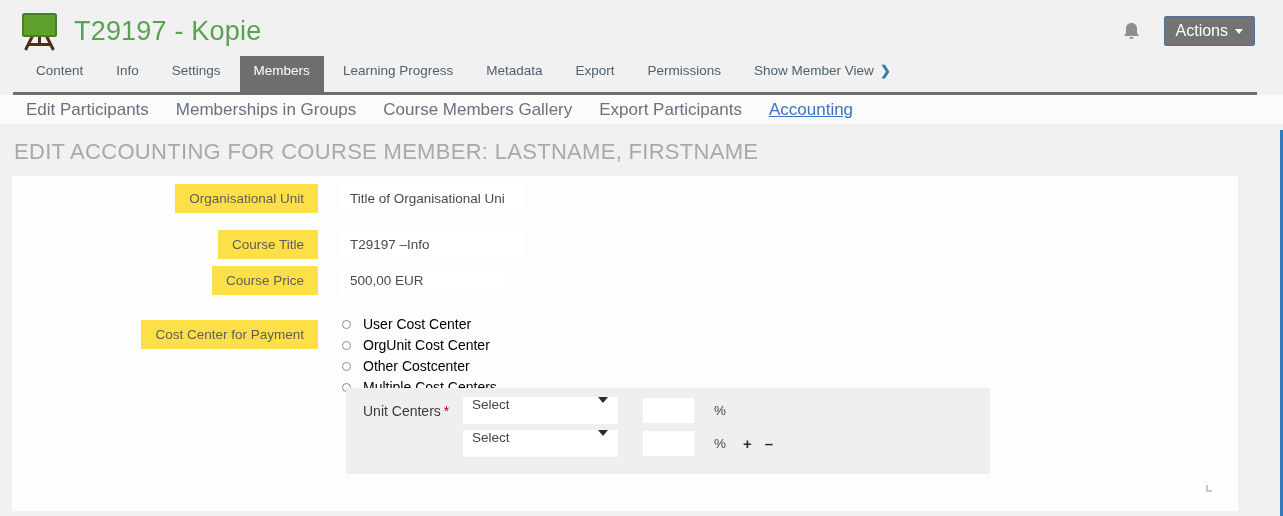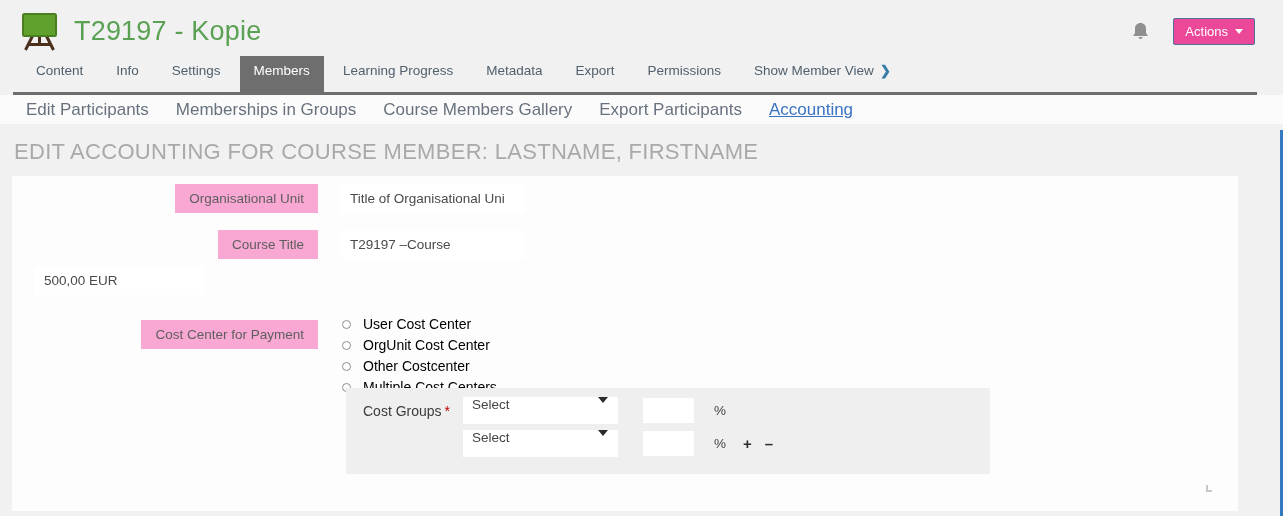--- a/index.html
+++ b/index.html
@@ -15,22 +15,22 @@
   
   .header {
     position:absolute; top:0; left:0; right:0; height:62px;
     display:flex; align-items:center; padding:0 28px 0 20px;
   }
   .course-icon { width:40px; height:42px; margin-top:2px; }
   .app-title { font-size:27px; font-weight:400; color:#5ba153; margin-left:14px; letter-spacing:0.2px; }
   .header-right { margin-left:auto; display:flex; align-items:center; gap:24px; }
   .bell { width:17px; height:19px; }
   .actions-btn {
-    background:#ec4899; border:1px solid #50719a; border-radius:2px;
-    color:#fff; font-size:13px; font-family:inherit;
+    background:#737373; border:1px solid #50719a; border-radius:2px;
+    color:#fff; font-size:16px; font-family:inherit;
     padding:5px 11px; cursor:pointer; display:flex; align-items:center; gap:7px;
   }
   .actions-caret {
     width:0; height:0; border-left:4px solid transparent; border-right:4px solid transparent;
     border-top:5px solid #fff; display:inline-block;
   }
 
   
   .tabbar { position:absolute; top:62px; left:0; right:0; height:33px; }
   .tabbar::after {
@@ -59,21 +59,21 @@
   }
 
   
   .content-box {
     position:absolute; left:12px; right:45px; top:176px; bottom:5px;
     background:#fdfdfd;
   }
   .form-row { position:absolute; left:0; display:flex; align-items:flex-start; }
   .label-col { width:306px; display:flex; justify-content:flex-end; }
   .label-box {
-    background:#f9a8d4; color:#5e5e5e; font-size:13.5px;
+    background:#fde047; color:#5e5e5e; font-size:13.5px;
     padding:7px 14px; text-align:right; white-space:nowrap;
   }
   .value-col { margin-left:22px; }
   .value-box {
     background:#ffffff; color:#4a4a4a; font-size:13.5px;
     padding:7px 14px 7px 10px; min-width:185px; white-space:nowrap;
   }
   .row-1 { top:8px; }
   .row-2 { top:54px; }
   .row-3 { top:90px; }
@@ -184,25 +184,28 @@
     <div class="value-col">
       <div class="value-box">Title of Organisational Uni</div>
     </div>
   </div>
 
   <div class="form-row row-2">
     <div class="label-col">
       <div class="label-box">Course Title</div>
     </div>
     <div class="value-col">
-      <div class="value-box">T29197 –Course</div>
+      <div class="value-box">T29197 –Info</div>
     </div>
   </div>
 
   <div class="form-row row-3">
+    <div class="label-col">
+      <div class="label-box">Course Price</div>
+    </div>
     <div class="value-col">
       <div class="value-box" style="min-width:170px;">500,00 EUR</div>
     </div>
   </div>
 
   <div class="form-row row-4">
     <div class="label-col">
       <div class="label-box">Cost Center for Payment</div>
     </div>
     <div class="radio-list">
@@ -221,21 +224,21 @@
       <div class="radio-item">
         <span class="radio-circle"></span>
         <span class="radio-label">Multiple Cost Centers</span>
       </div>
     </div>
   </div>
 
   <div class="cc-panel">
     <div class="cc-row first">
       <div class="cc-label-wrap">
-        <span>Cost Groups</span><span class="required">*</span>
+        <span>Unit Centers</span><span class="required">*</span>
       </div>
       <div class="cc-select">
         <span class="cc-select-text">Select</span>
         <span class="select-caret"></span>
       </div>
       <input class="cc-input" type="text" value="" style="">
       <span class="cc-unit">%</span>
     </div>
     <div class="cc-row second">
       <div class="cc-label-wrap"></div>

